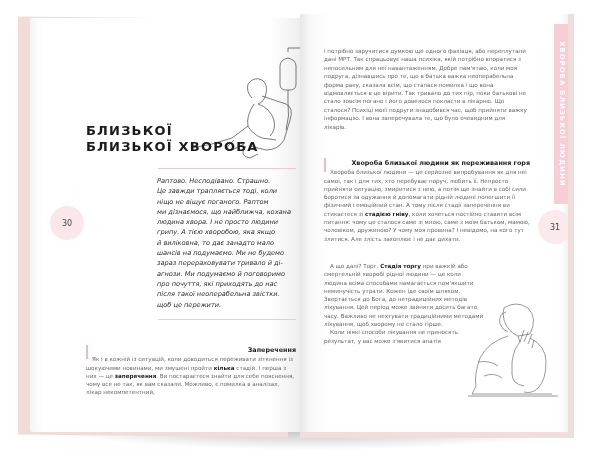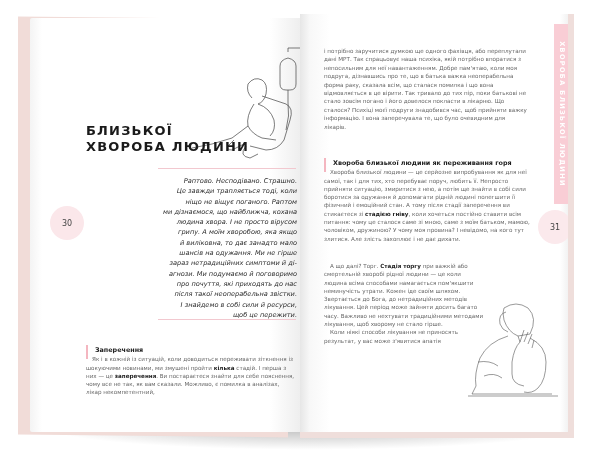--- a/index.html
+++ b/index.html
@@ -48,29 +48,29 @@
   .chapter-title span { display: block; }
 
   .illus-ivpatient { position: absolute; left: 160px; top: 28px; width: 135px; height: 120px; }
 
   .pink-rule { position: absolute; height: 1px; background: #f2c8cf; }
   .rule1 { left: 128px; top: 150px; width: 138px; }
   .rule2 { left: 128px; top: 301px; width: 138px; }
 
   .intro {
     position: absolute; left: 127px; top: 158px; width: 140px;
-    font-size: 6.6px; line-height: 10.3px; color: #2a2a2a; font-style: italic; text-align: right;
+    font-size: 6.6px; line-height: 10.3px; color: #2a2a2a; font-style: italic;
   }
   .intro p { margin: 0; }
 
   .section {
     position: absolute; font-size: 5.6px; line-height: 8.3px; color: #666;
   }
   .section-head {
-    position: relative; font-weight: bold; color: #1c1c1c; font-size: 6.4px; padding-left: 9px; margin-bottom: 1px;
+    position: relative; font-weight: bold; color: #1c1c1c; font-size: 6.4px; padding-left: 18px; margin-bottom: 1px; text-align: right;
   }
   .section-head::before {
     content: ""; position: absolute; left: 0; top: -1px; width: 2px; height: 14px; background: #f4b6c0;
   }
   .section-body { text-indent: 6px; }
   .section-body b { color: #222; }
 
   .sec-left { left: 56px; top: 328px; width: 210px; }
 
   .right-top {
@@ -113,38 +113,37 @@
     <path d="M64 58 Q56 70 58 80 Q62 88 72 92 L86 94"></path>
     <path d="M68 58 Q80 62 84 74 Q86 84 80 90"></path>
     <path d="M72 50 L96 58 Q104 62 100 74 L94 94 Q88 104 76 104 L60 100"></path>
     <path d="M58 80 L42 92 L22 98 L2 102"></path>
     <path d="M44 94 L38 100 Q36 104 42 104 L54 98"></path>
     <path d="M56 100 Q48 110 60 112 L68 108"></path>
   </svg>
 
   <div class="chapter-title">
     <span>БЛИЗЬКОЇ</span>
-    <span>ХВОРОБА ЛЮДИНИ</span>
+    <span>БЛИЗЬКОЇ ХВОРОБА</span>
   </div>
 
   <div class="pink-rule rule1"></div>
   <div class="intro">
     <p>Раптово. Несподівано. Страшно.</p>
     <p>Це завжди трапляється тоді, коли</p>
     <p>ніщо не віщує поганого. Раптом</p>
     <p>ми дізнаємося, що найближча, кохана</p>
-    <p>людина хвора. І не просто вірусом</p>
-    <p>грипу. А моїм хворобою, яка якщо</p>
+    <p>людина хвора. І не просто людини</p>
+    <p>грипу. А тією хворобою, яка якщо</p>
     <p>й виліковна, то дає занадто мало</p>
-    <p>шансів на одужання. Ми не гірше</p>
-    <p>зараз нетрадиційних симптоми й ді-</p>
+    <p>шансів на подумаємо. Ми не будемо</p>
+    <p>зараз перераховувати тривало й ді-</p>
     <p>агнози. Ми подумаємо й поговоримо</p>
     <p>про почуття, які приходять до нас</p>
     <p>після такої неоперабельна звістки.</p>
-    <p>І знайдемо в собі сили й ресурси,</p>
     <p>щоб це пережити.</p>
   </div>
   <div class="pink-rule rule2"></div>
 
   <div class="section sec-left">
     <div class="section-head">Заперечення</div>
     <div class="section-body"><span>Як і в кожній із ситуацій, коли доводиться переживати зіткнення із шокуючими новинами, ми змушені пройти </span><b>кілька</b><span> стадій. І перша з них — це </span><b>заперечення</b><span>. Ви постараєтеся знайти для себе пояснення, чому все не так, як вам сказали. Можливо, є помилка в аналізах, лікар некомпетентний,</span></div>
   </div>
 </div>
 

